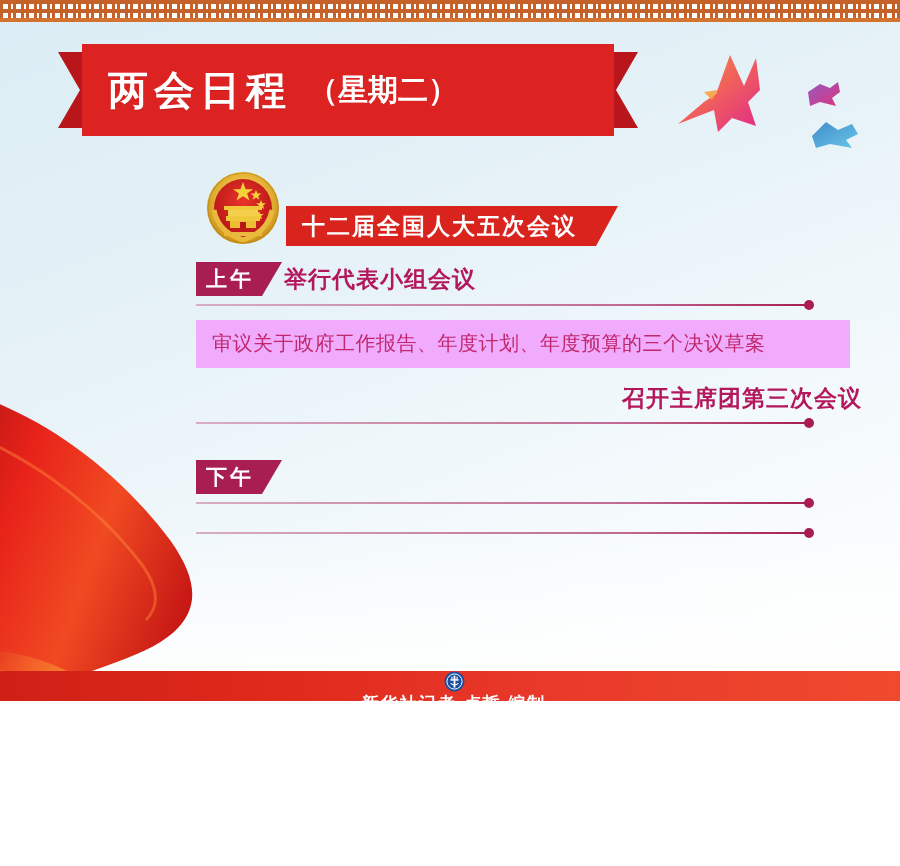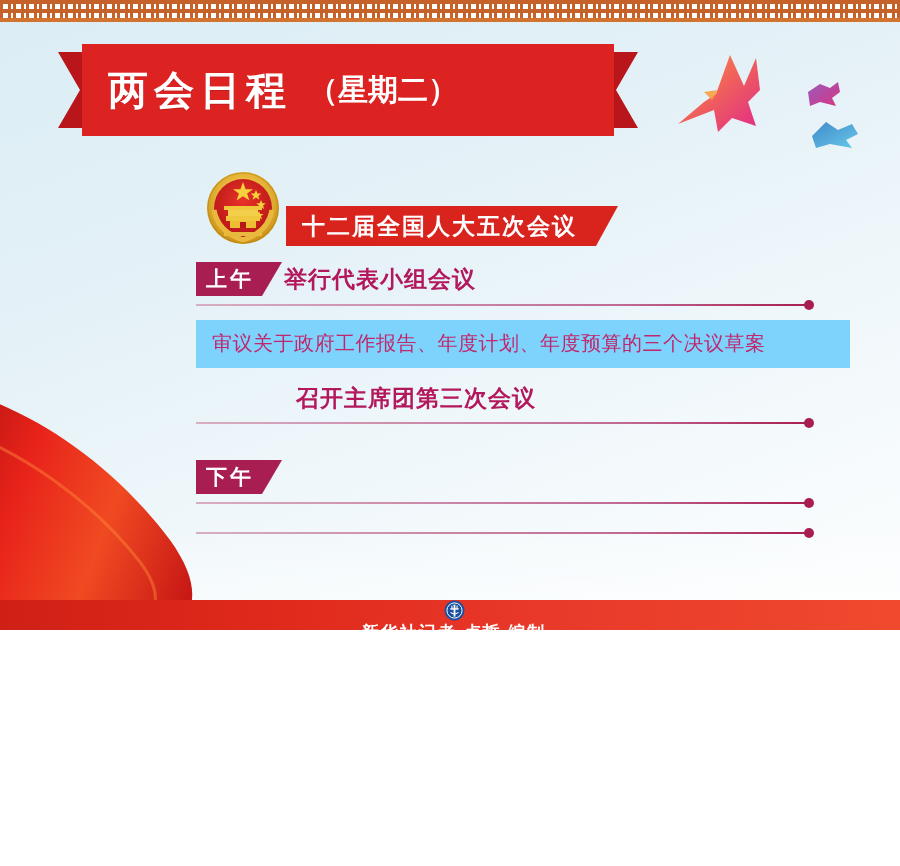--- a/index.html
+++ b/index.html
@@ -1,21 +1,21 @@
 <!DOCTYPE html>
 <html><head>
 <meta charset="utf-8">
 <style>
   html,body{margin:0;padding:0;}
   body{
     width:900px;height:866px;overflow:hidden;
     font-family:"Liberation Sans","DejaVu Sans",sans-serif;
     background:#ffffff;
   }
-  #page{position:relative;width:900px;height:630px;overflow:hidden;background:#fff;}
+  #page{position:relative;width:900px;height:701px;overflow:hidden;background:#fff;}
 
   
   .sky{
     position:absolute;left:0;top:22px;width:900px;height:800px;
     background:linear-gradient(160deg,#dcedf5 0%,#e4f1f7 28%,#f1f8fb 55%,#fbfdfe 78%,#ffffff 100%);
   }
   .sky-fadeb{
     position:absolute;left:0;top:520px;width:900px;height:302px;
     background:linear-gradient(180deg,rgba(255,255,255,0) 0%,#ffffff 62%);
   }
@@ -89,34 +89,34 @@
   .tag{
     width:86px;height:34px;background:#a81d52;display:flex;align-items:center;justify-content:center;
     clip-path:polygon(0 0,100% 0,calc(100% - 20px) 100%,0 100%);
     padding-right:18px;box-sizing:border-box;
   }
   .tag span{color:#fff;font-size:21px;font-weight:bold;letter-spacing:3px;}
   .row-head .rh-text{
     margin-left:2px;color:#b3175c;font-size:23px;font-weight:bold;letter-spacing:1px;white-space:nowrap;
   }
 
-  .row-plain{position:relative;height:40px;display:flex;align-items:center;padding-left:100px;box-sizing:border-box;}
+  .row-plain{position:relative;height:40px;display:flex;align-items:center;padding-left:100px;box-sizing:border-box;justify-content:flex-end;}
   .row-plain .rp-text{color:#b3175c;font-size:23px;font-weight:bold;letter-spacing:1px;white-space:nowrap;}
 
   .divider{position:relative;height:10px;margin:0 0 0 0;}
   .divider .line{
     position:absolute;left:0;top:4px;width:612px;height:2px;
     background:linear-gradient(90deg,#d7aec2 0%,#c06a93 70%,#a81d52 100%);
   }
   .divider .dot{
     position:absolute;left:608px;top:0px;width:10px;height:10px;border-radius:50%;background:#a81d52;
   }
 
   .panel{
-    background:#7dd3fc;color:#c0276d;
+    background:#f0abfc;color:#c0276d;
     font-size:20px;line-height:33px;letter-spacing:0.5px;
     padding:10px 16px 12px 16px;box-sizing:border-box;width:654px;
   }
   .panel.one-line{padding:7px 16px 8px 16px;}
 
   .gap-sm{height:10px;}
   .gap-md{height:16px;}
 
   
   .skyline{position:absolute;left:0;top:690px;width:900px;height:150px;}

